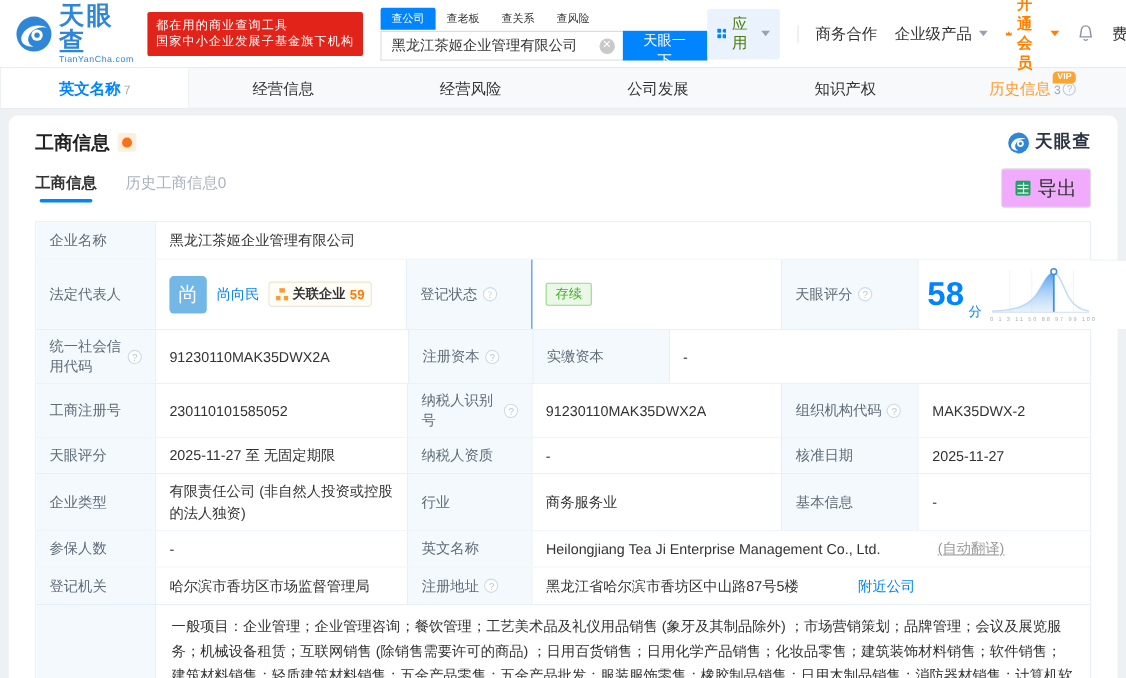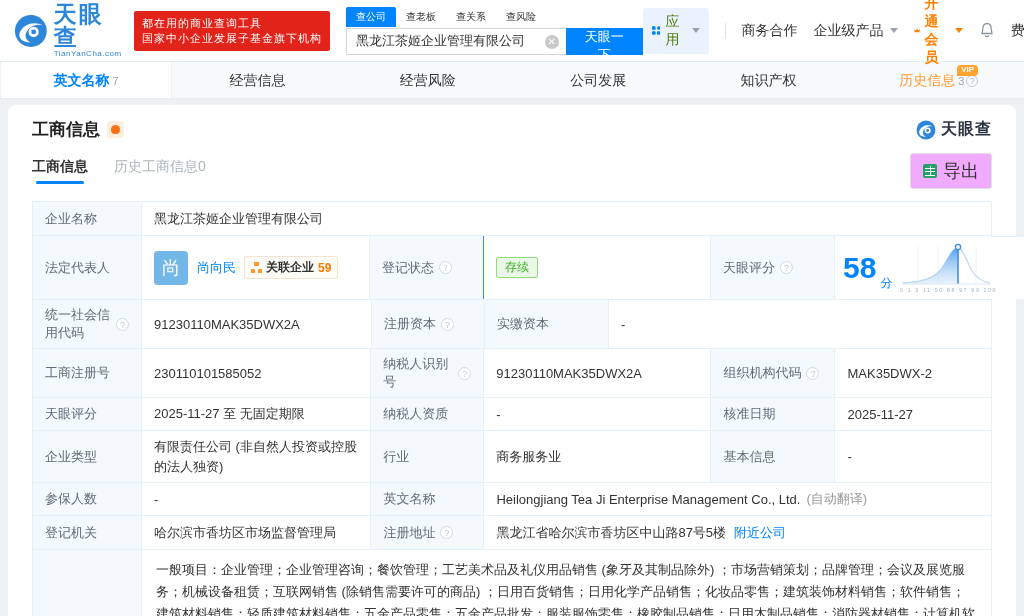--- a/index.html
+++ b/index.html
@@ -62,21 +62,21 @@
 
   
   .tbl { margin-top:12px; border:1px solid #e6f0f8; font-size:13px; }
   .t-row { display:flex; border-bottom:1px solid #e6f0f8; }
   .t-row:last-child { border-bottom:none; }
   .cell { display:flex; align-items:center; padding:6px 12px; border-left:1px solid #e6f0f8; min-height:32px; }
   .cell:first-child { border-left:none; }
   .lbl { background:#f3f9fd; color:#5f6b77; flex-shrink:0; }
   .val { color:#333; background:#fff; }
   .w-l1{width:108px;} .w-v1{width:230px;} .w-l2{width:113px;} .w-v2{width:228px;} .w-l3{width:124px;} .w-v3{width:157px;}
-  .w-span-all{width:852px;} .w-span-right{width:509px;}
+  .w-span-all{width:852px;} .w-span-right{width:509px;gap:46px;}
   .help { display:inline-block; width:13px; height:13px; border:1px solid #cddbe6; color:#b9c9d6; border-radius:50%; font-size:9px; line-height:12px; text-align:center; margin-left:5px; flex-shrink:0; background:#fff; }
   .row-h34{min-height:34px;} .row-h50 .cell{min-height:50px;} .row-h116 .cell{min-height:116px;}
 
   .avatar { width:34px; height:34px; border-radius:4px; background:#72b7e5; color:#fff; font-size:18px; display:flex; align-items:center; justify-content:center; flex-shrink:0; }
   .link { color:#0084ff; cursor:pointer; }
   .rel-badge { display:flex; align-items:center; gap:4px; border:1px solid #f0e4d2; background:#fffdf8; border-radius:3px; padding:2px 6px; margin-left:8px; font-size:12px; color:#333; cursor:pointer;font-weight:bold; }
   .rel-badge .cnt { color:#ff7b00; }
   .org-icon { width:11px; height:11px; position:relative; }
   .org-icon::before { content:""; position:absolute; left:3px; top:0; width:5px; height:4px; background:#ff9a2e; }
   .org-icon::after { content:""; position:absolute; left:0; bottom:0; width:4px; height:4px; background:#ff9a2e; box-shadow:7px 0 0 #ff9a2e; }
@@ -88,21 +88,21 @@
   .mid-row .val { width:228px; border-left:1px solid #3b82f6;text-align:right; }
 
   .status-badge { background:#ebf8e8; border:1px solid #8fdc7f; color:#3eb025; font-size:12px; padding:1px 8px; border-radius:2px; }
 
   .score-cell { display:flex; align-items:center; gap:8px; padding:4px 8px; }
   .score-num { font-size:30px; font-weight:bold; color:#0084ff; line-height:1; }
   .score-unit { font-size:12px; color:#0084ff; align-self:flex-end; margin:0 0 3px -4px; }
   .score-chart { display:flex; flex-direction:column; }
   .score-axis { font-size:6px; color:#9fb0bf; letter-spacing:2px; transform:scale(.85); transform-origin:left top; white-space:nowrap; }
 
-  .en-note { color:#999; margin-left:6px; }
+  .en-note { color:#999; margin-left:6px;text-decoration:underline; }
   .scope-val { line-height:1.7; display:block; padding:9px 14px; }
   .multi { line-height:1.5; }
 </style>
 </head>
 <body>
 
 <header class="topbar">
   <div class="logo">
     <svg width="36" height="36" viewBox="0 0 36 36">
       <circle cx="18" cy="18" r="17" fill="#2e86d8"></circle>

